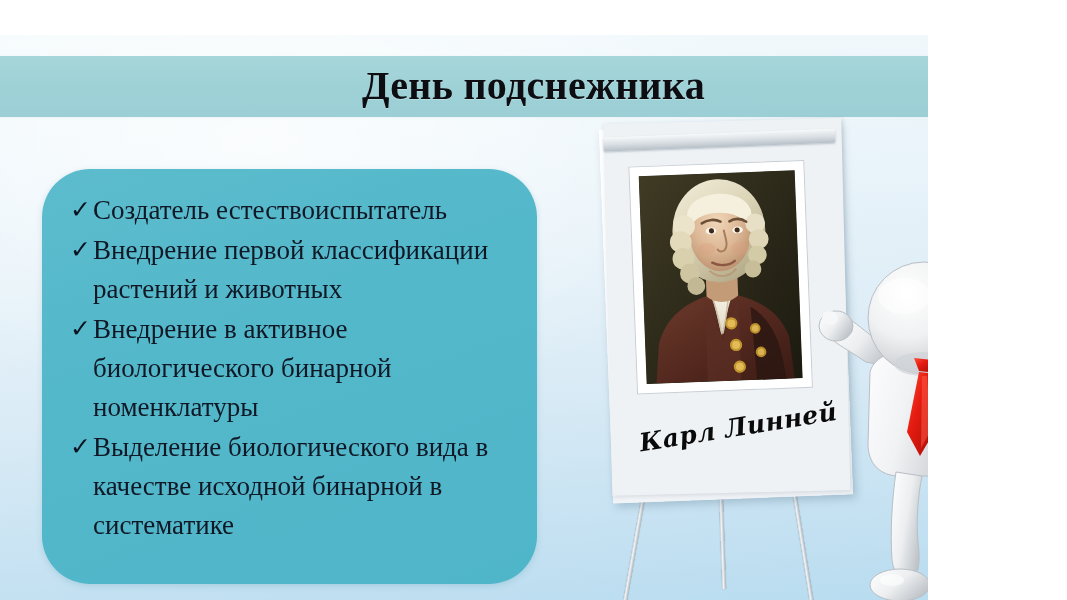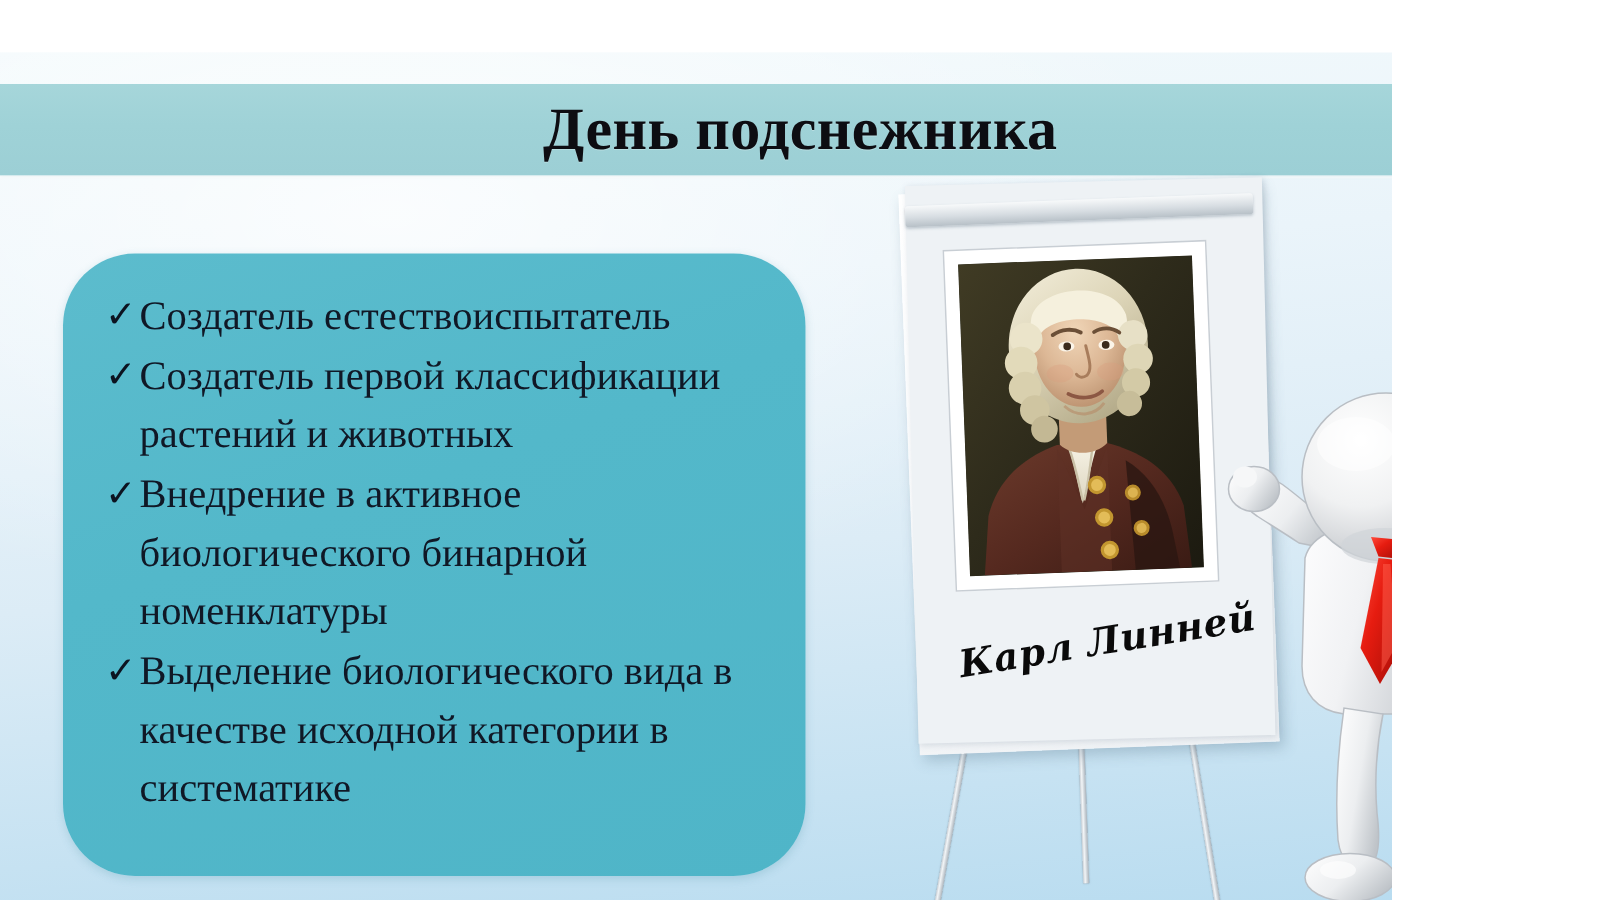--- a/index.html
+++ b/index.html
@@ -220,29 +220,29 @@
 
   <div class="content-panel"></div>
 
   <ul class="bullet-list">
     <li class="bullet-item">
       <span class="bullet-check">✓</span>
       <span class="bullet-text">Создатель естествоиспытатель</span>
     </li>
     <li class="bullet-item">
       <span class="bullet-check">✓</span>
-      <span class="bullet-text">Создатель первой классификации растений и животных</span>
+      <span class="bullet-text">Внедрение первой классификации растений и животных</span>
     </li>
     <li class="bullet-item">
       <span class="bullet-check">✓</span>
       <span class="bullet-text">Внедрение в активное биологического бинарной номенклатуры</span>
     </li>
     <li class="bullet-item">
       <span class="bullet-check">✓</span>
-      <span class="bullet-text">Выделение биологического вида в качестве исходной категории в систематике</span>
+      <span class="bullet-text">Выделение биологического вида в качестве исходной бинарной в систематике</span>
     </li>
   </ul>
 
   <div class="easel">
     <div class="easel-leg leg-left"></div>
     <div class="easel-leg leg-mid"></div>
     <div class="easel-leg leg-right"></div>
 
     <div class="chart-board">
       <div class="chart-backsheet"></div>

